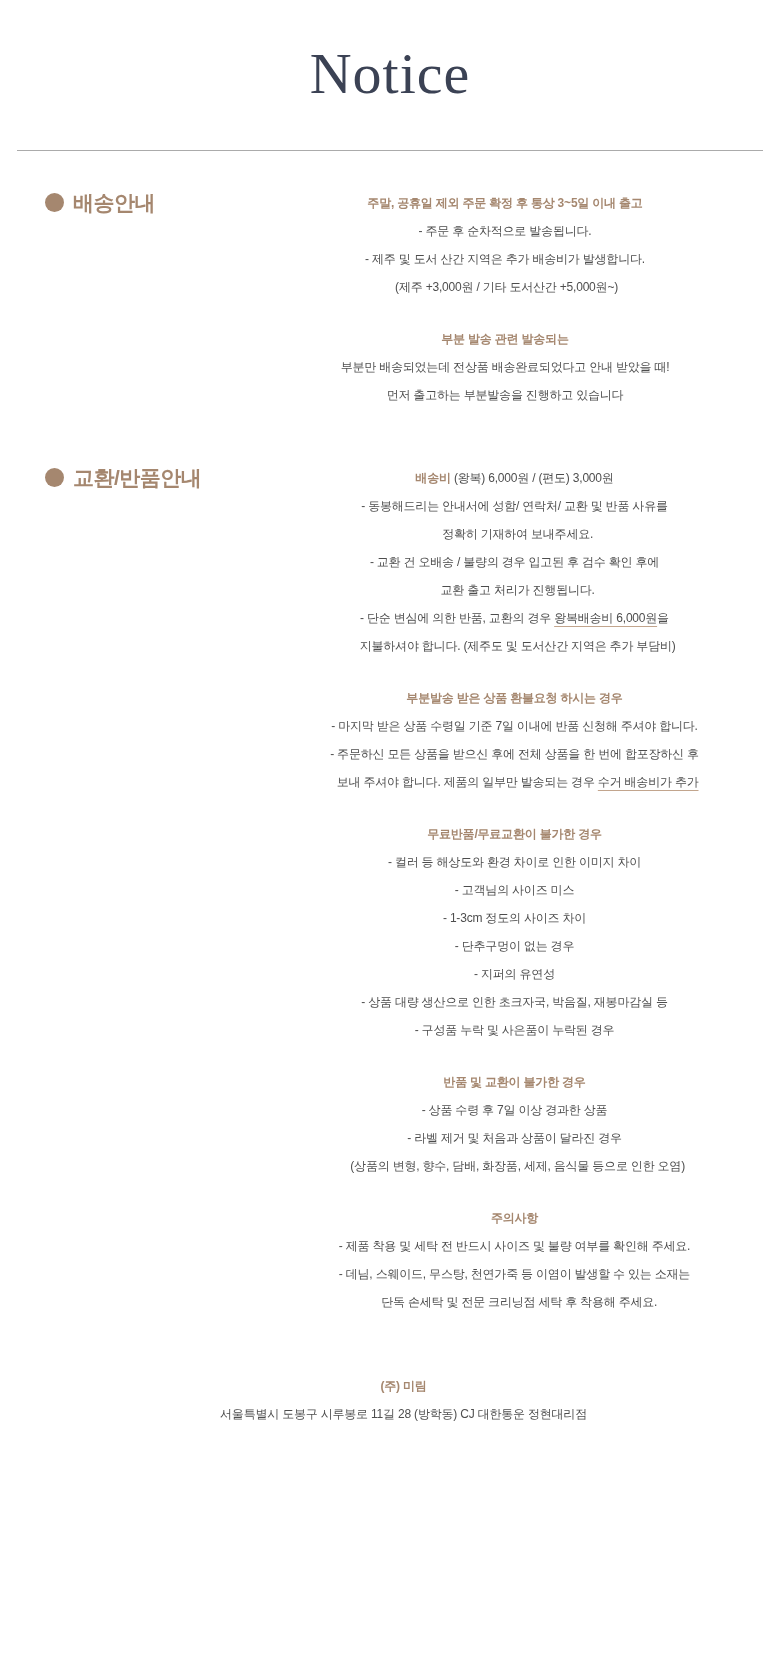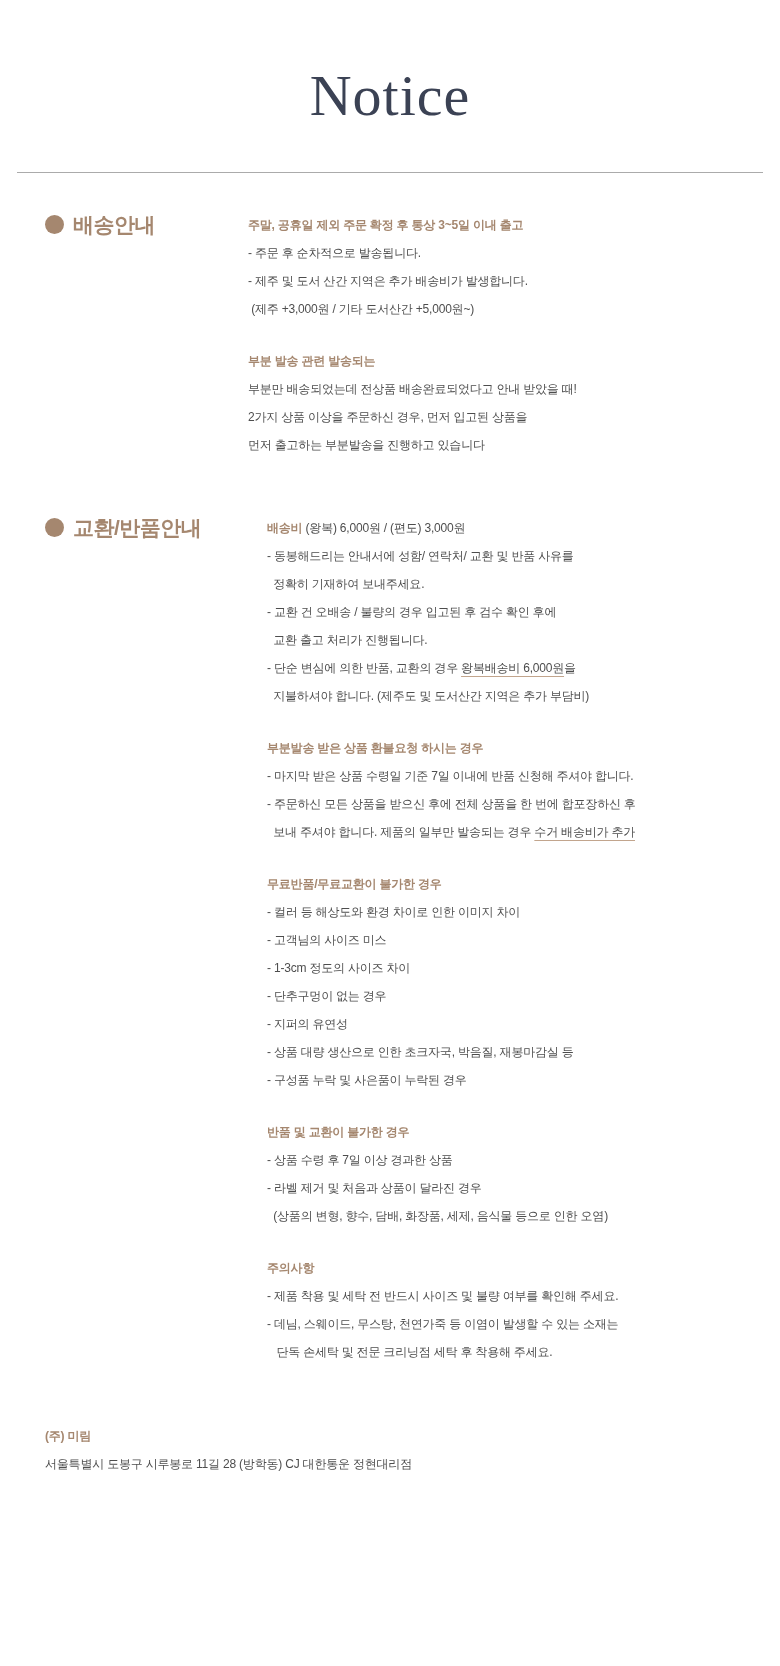--- a/index.html
+++ b/index.html
@@ -13,40 +13,41 @@
     overflow: hidden;
     font-family: "Liberation Sans", "DejaVu Sans", sans-serif;
     color: #4d4d4d;
     -webkit-font-smoothing: antialiased;
   }
   .page { width: 780px; }
 
   
   .title {
     margin: 0;
-    padding-top: 64px;
+    padding-top: 42px;
     text-align: center;
     font-family: "Liberation Serif", "DejaVu Serif", serif;
     font-weight: 400;
     font-size: 58px;
     letter-spacing: 1px;
     color: #3b4254;
     line-height: 1.1;
   }
   .divider {
     border: none;
     border-top: 1px solid #ababab;
     margin: 44px 17px 0 17px;
   }
 
   
   .row {
     display: flex;
     align-items: flex-start;
     padding: 0 18px 0 45px;
+    text-align: center;
   }
   .row.sec1 { margin-top: 38px; }
   .row.sec2 { margin-top: 55px; gap: 19px; }
   .row.sec3 { margin-top: 56px; }
 
   .label-col {
     width: 203px;
     flex-shrink: 0;
     display: flex;
     align-items: center;
@@ -113,21 +114,20 @@
     <div class="content-col">
       <div class="block">
         <p class="h">주말, 공휴일 제외 주문 확정 후 통상 3~5일 이내 출고</p>
         <p>- 주문 후 순차적으로 발송됩니다.</p>
         <p>- 제주 및 도서 산간 지역은 추가 배송비가 발생합니다.</p>
         <p> (제주 +3,000원 / 기타 도서산간 +5,000원~)</p>
       </div>
       <div class="block">
         <p class="h">부분 발송 관련 발송되는</p>
         <p>부분만 배송되었는데 전상품 배송완료되었다고 안내 받았을 때!</p>
-        <p>2가지 상품 이상을 주문하신 경우, 먼저 입고된 상품을</p>
         <p>먼저 출고하는 부분발송을 진행하고 있습니다</p>
       </div>
     </div>
   </section>
 
   <section class="row sec2">
     <div class="label-col">
       <span class="bullet"></span>
       <span class="section-label">교환/반품안내</span>
     </div>

